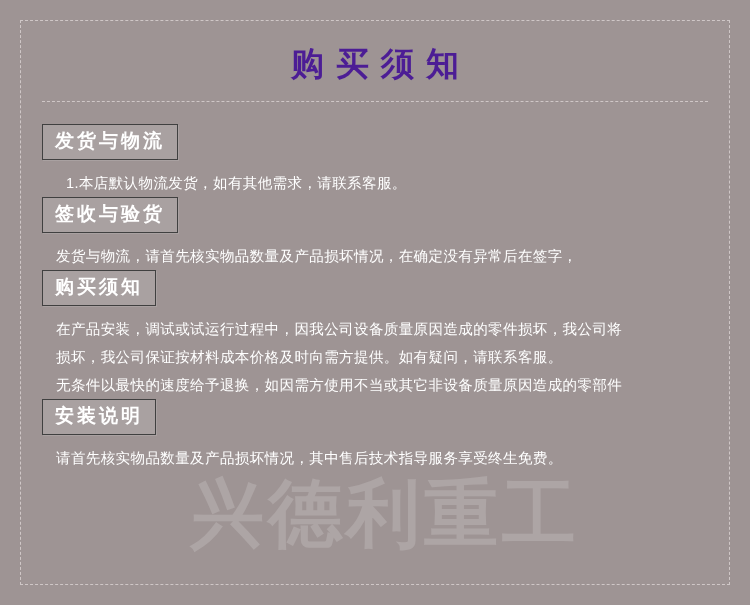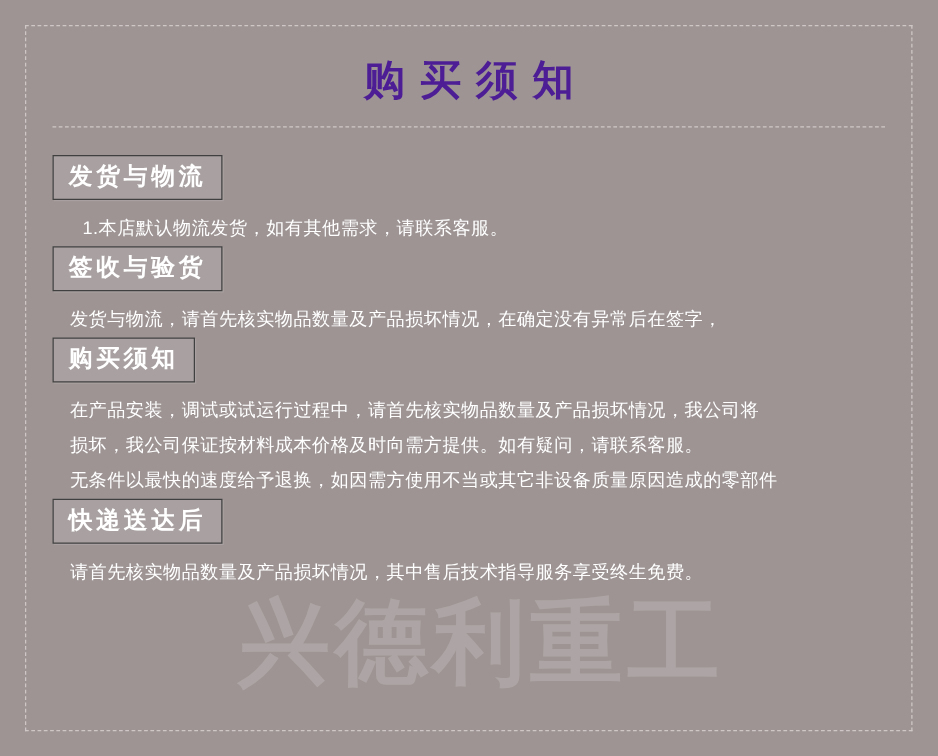--- a/index.html
+++ b/index.html
@@ -130,27 +130,27 @@
     <div class="section">
       <div class="sec-head">签收与验货</div>
       <div class="sec-body">
         <div class="line">发货与物流，请首先核实物品数量及产品损坏情况，在确定没有异常后在签字，</div>
       </div>
     </div>
 
     <div class="section">
       <div class="sec-head">购买须知</div>
       <div class="sec-body">
-        <div class="line">在产品安装，调试或试运行过程中，请首先核实物品数量及产品损坏情况，我公司将</div>
+        <div class="line">在产品安装，调试或试运行过程中，因我公司设备质量原因造成的零件损坏，我公司将</div>
         <div class="line">损坏，我公司保证按材料成本价格及时向需方提供。如有疑问，请联系客服。</div>
         <div class="line">无条件以最快的速度给予退换，如因需方使用不当或其它非设备质量原因造成的零部件</div>
       </div>
     </div>
 
     <div class="section">
-      <div class="sec-head">快递送达后</div>
+      <div class="sec-head">安装说明</div>
       <div class="sec-body">
         <div class="line">请首先核实物品数量及产品损坏情况，其中售后技术指导服务享受终生免费。</div>
       </div>
     </div>
 
   </div>
 </div>
 
 </body></html>

